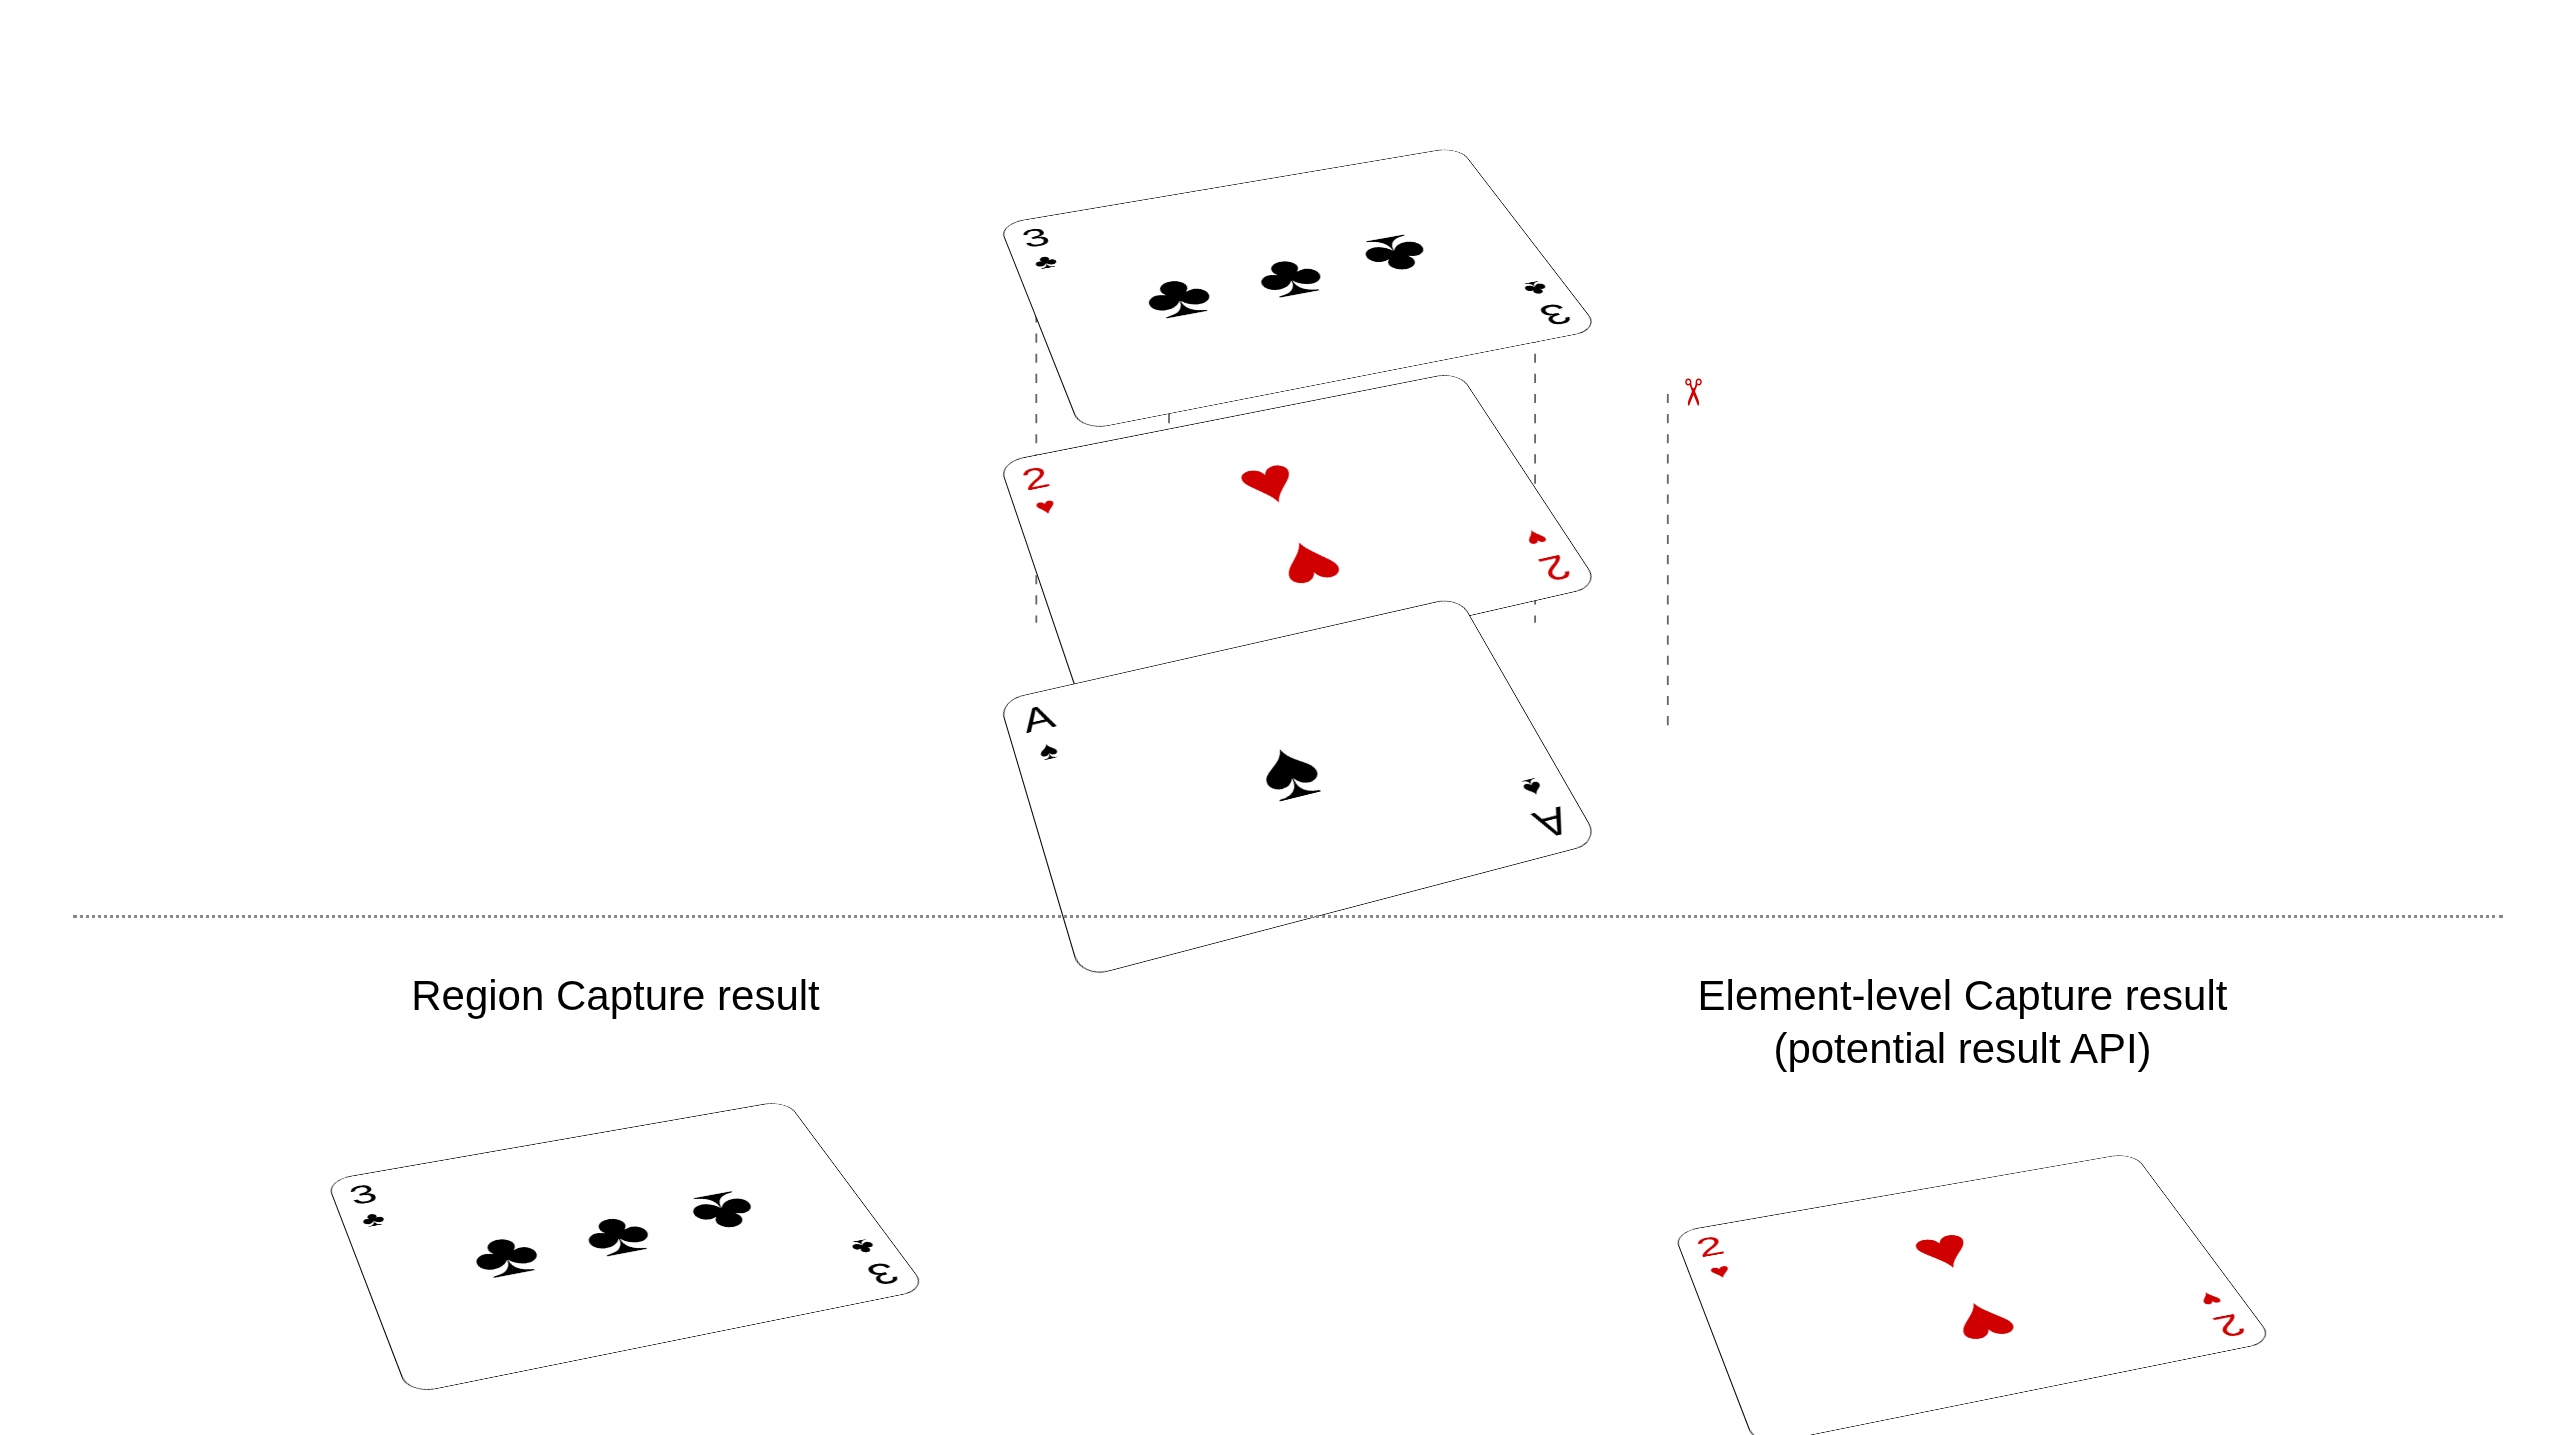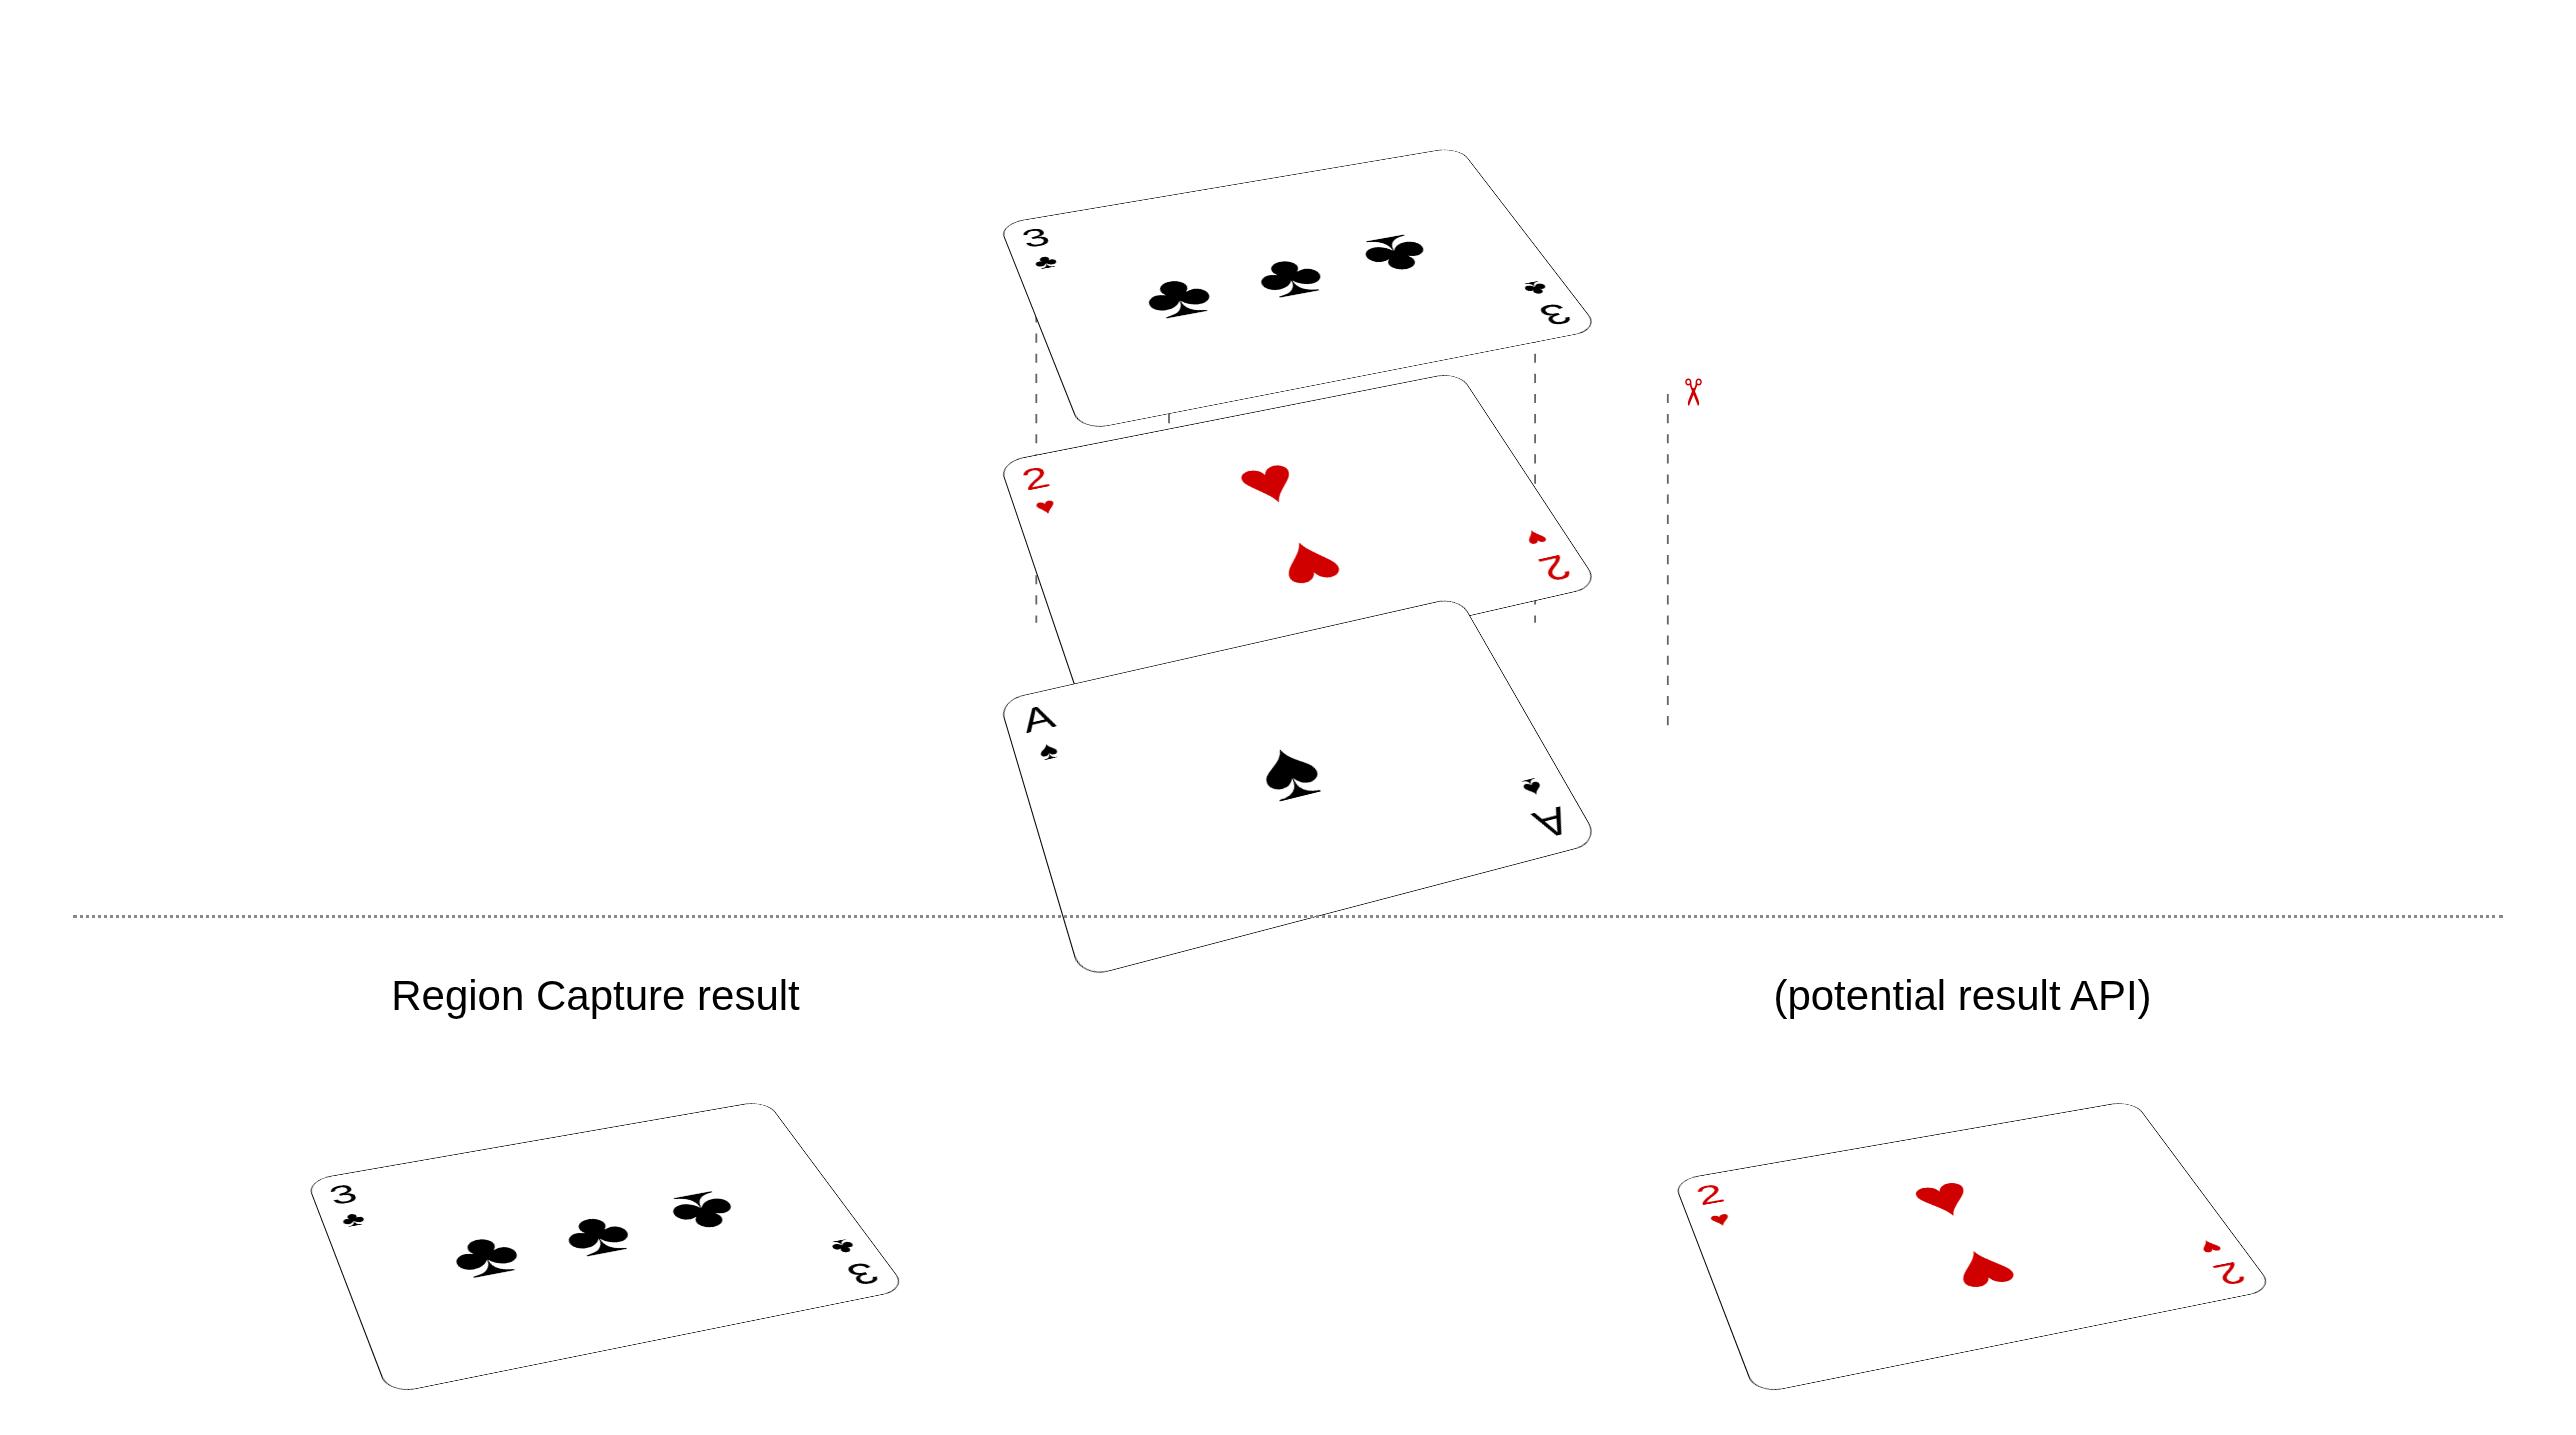--- a/index.html
+++ b/index.html
@@ -50,21 +50,21 @@
     top: 915px;
     border-top: 3.7px dotted #888;
   }
 
   
   .result {
     position: absolute;
     top: 970px;
     text-align: center;
   }
-  .result.left  { left: 92px;  width: 1007px; }
+  .result.left  { left: 112px;  width: 1007px; }
   .result.right { right: 110px; width: 1007px; }
   .caption {
     font-size: 42px;
     line-height: 1.25;
     margin-bottom: 18.3px;
     font-weight: 400;
   }
   .caption .sub {
     display: block;
   }
@@ -231,20 +231,21 @@
             <span class="pip">♣</span>
             <span class="pip flip">♣</span>
           </div>
         </div>
       </div>
     </div>
   </div>
 
   <div class="result right">
     <div class="caption">
+      <span>Element-level Capture result</span>
       <span class="sub">(potential result API)</span>
     </div>
     <div class="flat-scene">
       <div class="layer" style="top:9.2px; transform: translateX(-50%) rotateX(58deg) rotateZ(-18deg);">
         <div class="card red">
           <div class="corner tl">
             <span class="rank">2</span>
             <span class="suit-sm">♥</span>
           </div>
           <div class="corner br">

